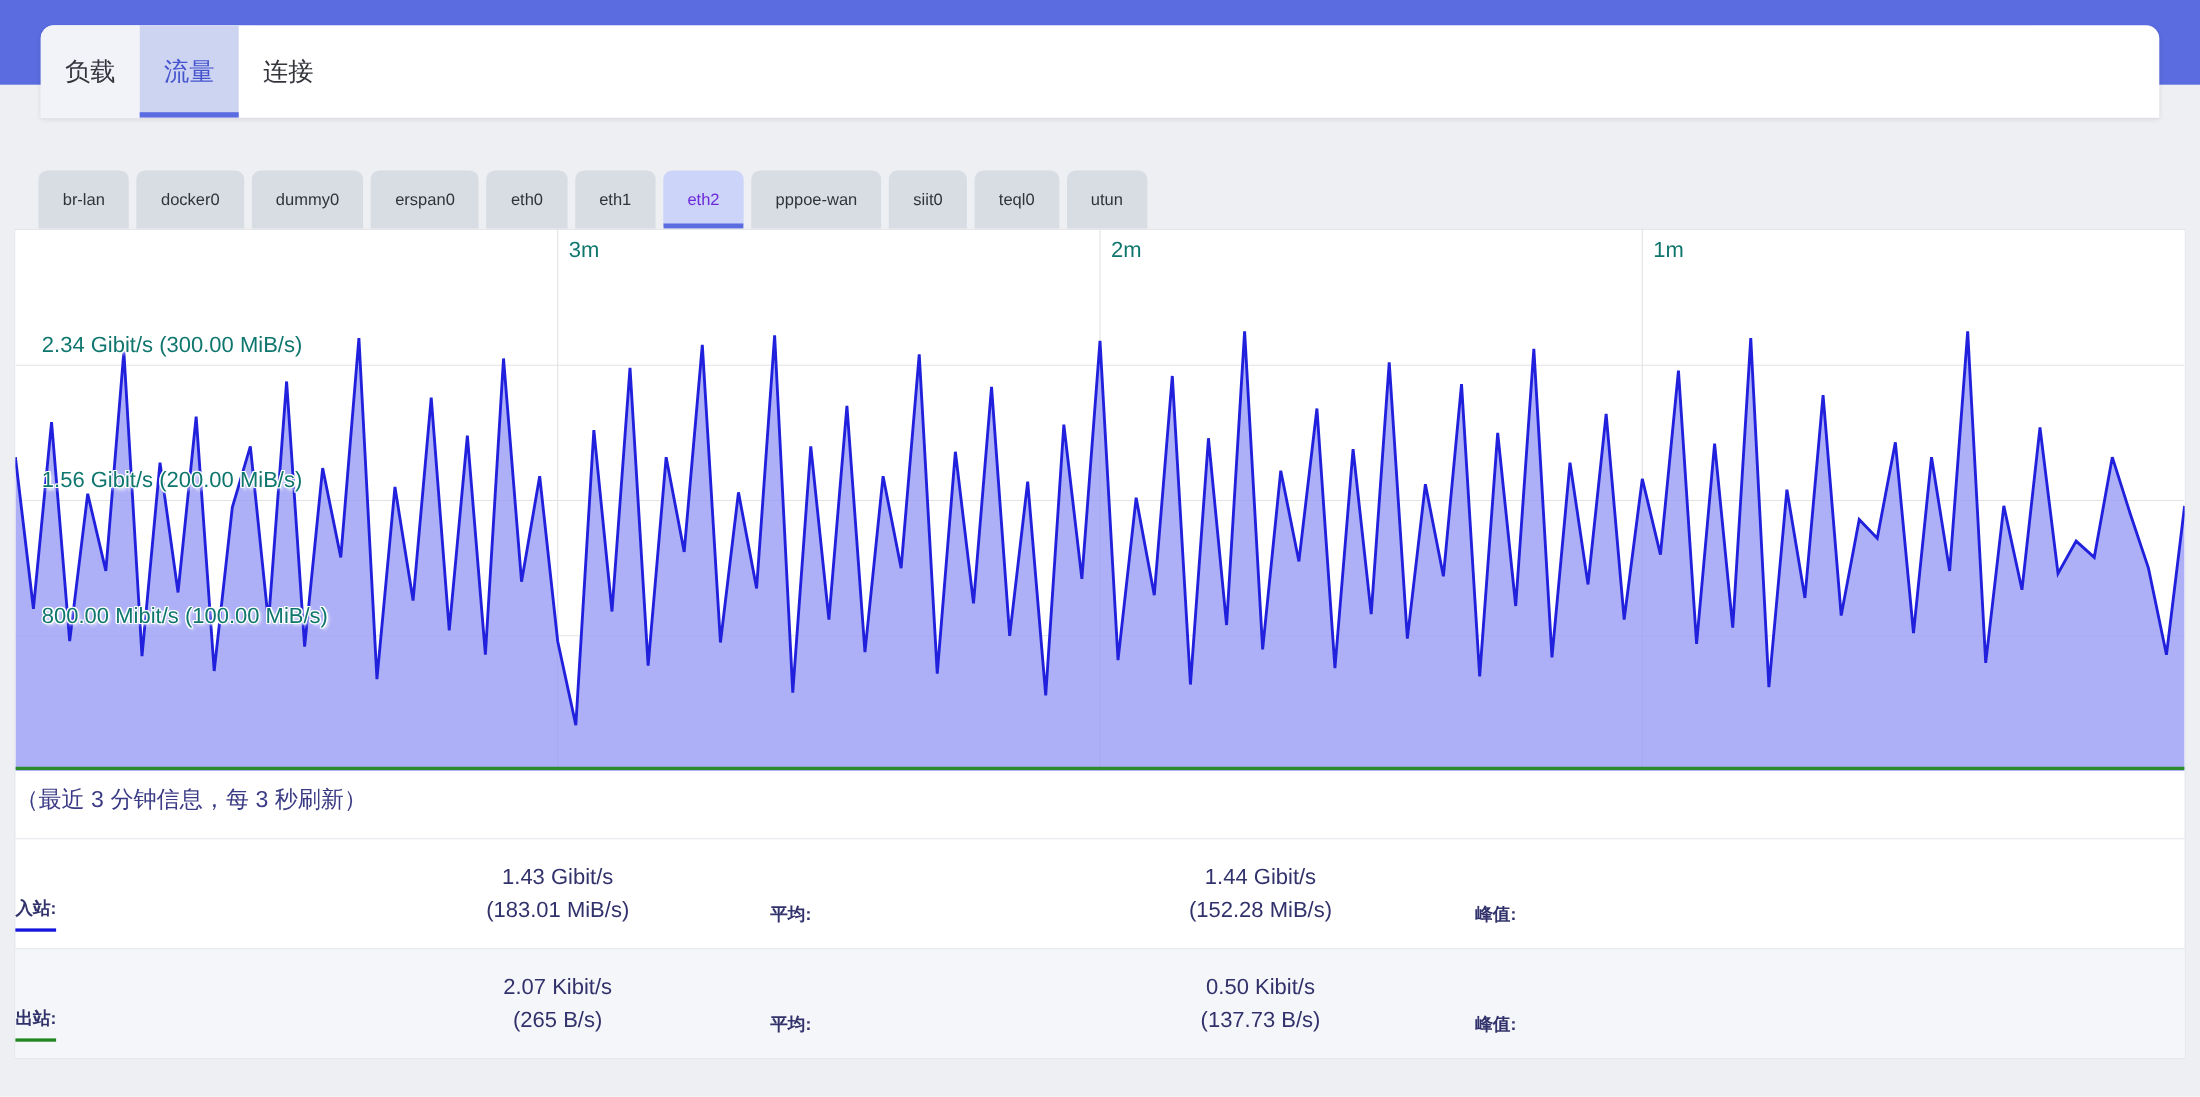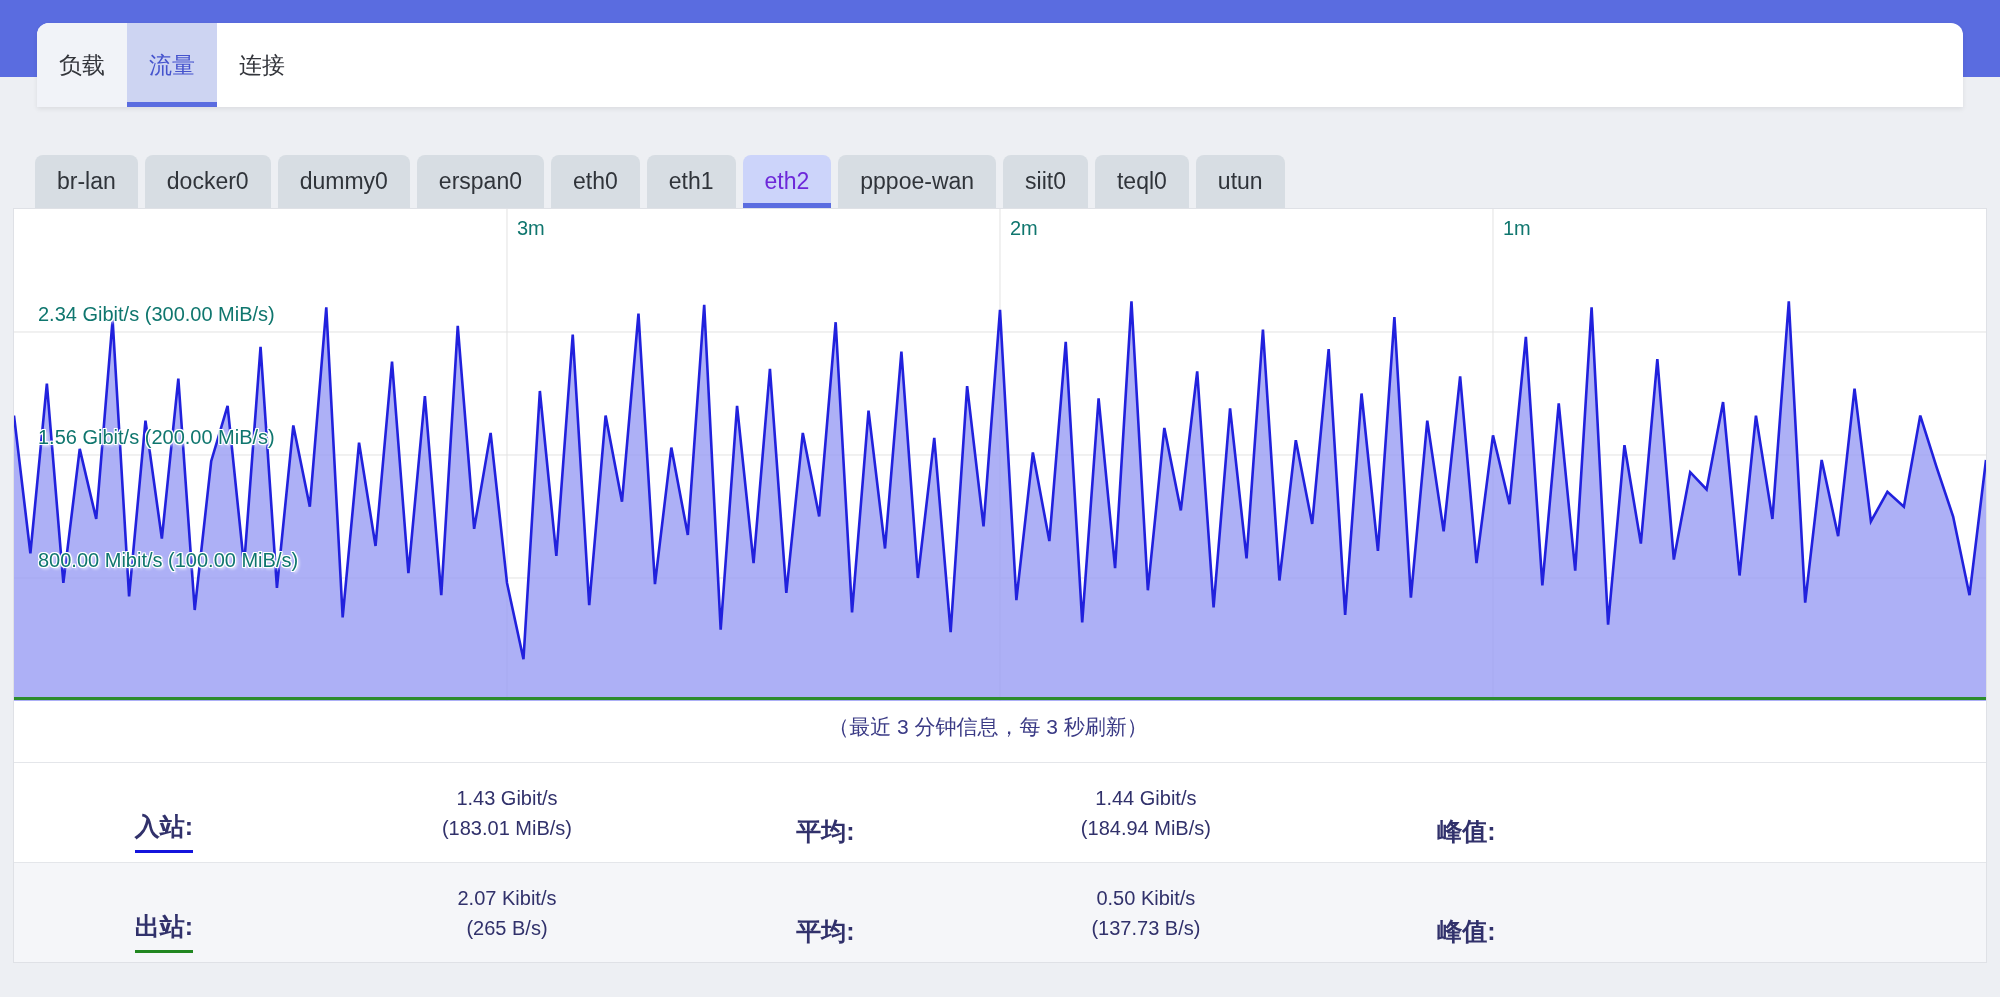--- a/index.html
+++ b/index.html
@@ -23,49 +23,49 @@
     font-size:23px; color:#33353b; cursor:pointer;
   }
   .main-tab.dim { background:#f1f3f8; }
   .main-tab.selected {
     background:#cdd4f2; color:#4553cd;
     border-bottom:5px solid #5a6ce0; padding-top:5px;
   }
   
   .chips { position:absolute; top:155px; left:35px; right:13px; height:53px; display:flex; gap:7px; }
   .chip {
-    padding:0 22px; background:#d7dde3; color:#30343a; font-size:23px;
+    padding:0 22px; background:#d7dde3; color:#30343a; font-size:15px;
     display:flex; align-items:center; justify-content:center;
     border-radius:8px 8px 0 0; cursor:pointer; white-space:nowrap;
   }
   .chip.selected { background:#ccd4fa; color:#6d28d9; border-bottom:5px solid #5a6ce0; padding-top:5px; }
   
   .card {
     position:absolute; top:208px; left:13px; right:13px; height:755px;
     background:#ffffff; border:1px solid #dfe1e6;
   }
   .chart { position:relative; width:100%; height:492px; background:#ffffff; }
   .chart svg { position:absolute; left:0; top:0; width:100%; height:100%; display:block; }
   .axis-label {
     position:absolute; font-size:20px; font-weight:500; color:#0f766e; white-space:nowrap;
     text-shadow:1px 0 0 #fff,-1px 0 0 #fff,0 1px 0 #fff,0 -1px 0 #fff,
                 1px 1px 0 #fff,-1px -1px 0 #fff,1px -1px 0 #fff,-1px 1px 0 #fff,2px 2px 3px #fff;
   }
   .note-row {
-    height:61px; padding:12px 24px 0 0; text-align:center;
+    height:61px; padding:12px 24px 0 0; text-align:left;
     font-size:21px; color:#3a3a85;
   }
   
   .stat-row {
     height:100px; border-top:1px solid #e4e6ea;
     display:grid; grid-template-columns:15.2% 19.6% 12.7% 19.8% 12.7% 20%;
     align-items:center; color:#31316b;
   }
   .stat-row.alt { background:#f5f6f9; }
-  .stat-label { text-align:center; font-size:25px; font-weight:bold;margin-top:38px; }
+  .stat-label { text-align:left; font-size:16px; font-weight:bold;margin-top:38px; }
   .stat-label .ul { display:inline-block; padding-bottom:7px; border-bottom:3px solid transparent; }
   .stat-label .ul.blue { border-bottom-color:#1414dd; }
   .stat-label .ul.green { border-bottom-color:#218721; }
   .stat-value { text-align:center; font-size:20px; line-height:30px; }
 </style>
 </head>
 <body>
 
 <div class="header-bar"></div>
 
@@ -117,21 +117,21 @@
     <div class="stat-label">
       <span class="ul blue">入站:</span>
     </div>
     <div class="stat-value">
       <div>1.43 Gibit/s</div>
       <div>(183.01 MiB/s)</div>
     </div>
     <div class="stat-label">平均:</div>
     <div class="stat-value">
       <div>1.44 Gibit/s</div>
-      <div>(184.94 MiB/s)</div>
+      <div>(152.28 MiB/s)</div>
     </div>
     <div class="stat-label">峰值:</div>
   </div>
 
   <div class="stat-row alt">
     <div class="stat-label">
       <span class="ul green">出站:</span>
     </div>
     <div class="stat-value">
       <div>2.07 Kibit/s</div>

